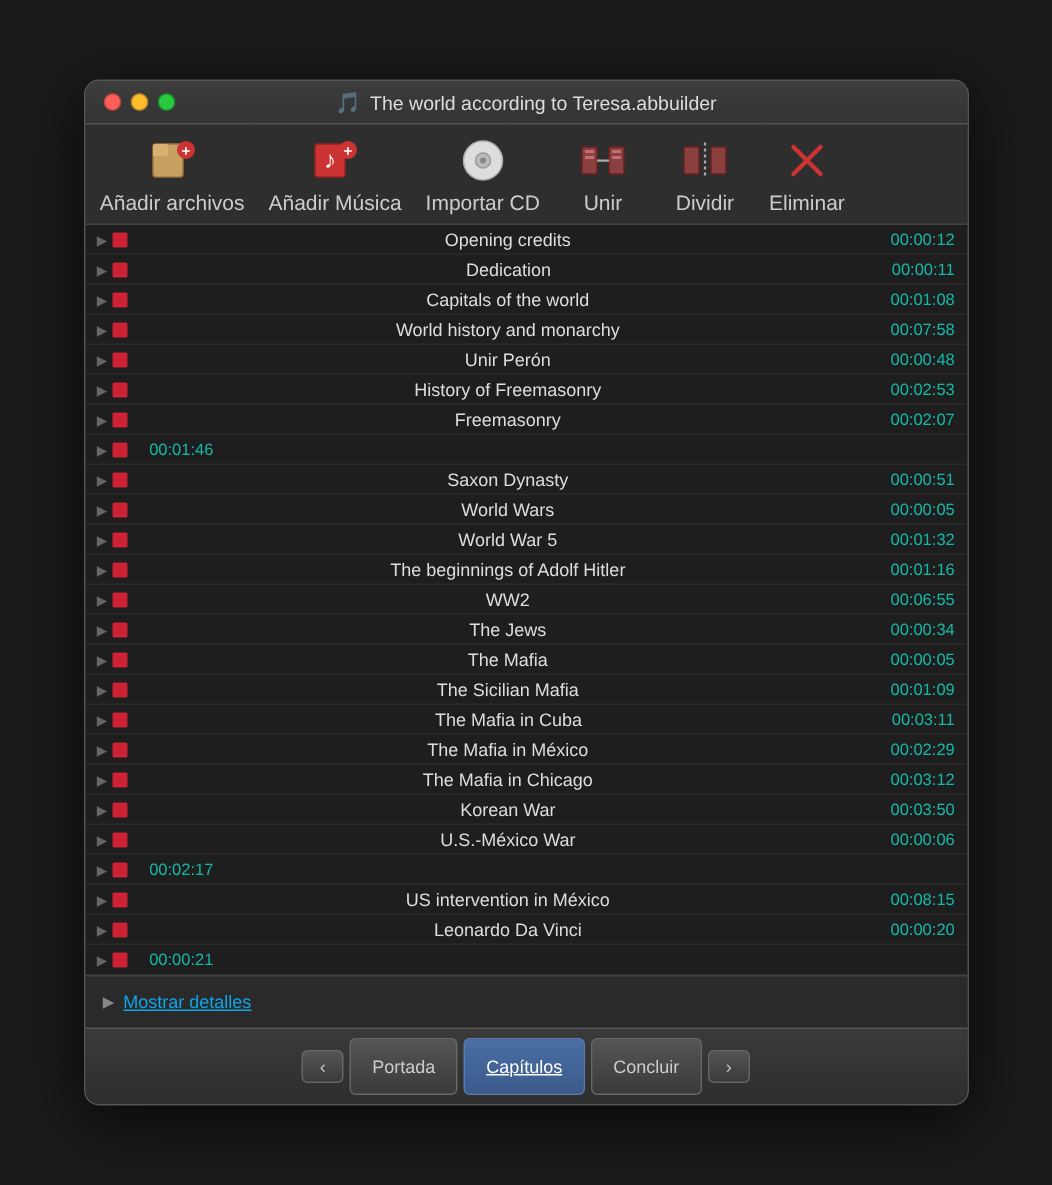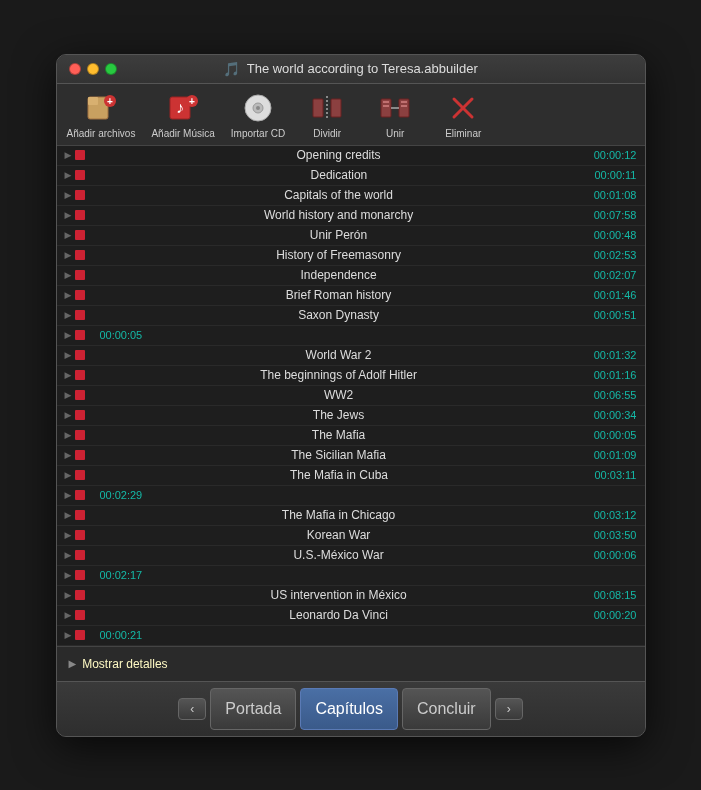--- a/index.html
+++ b/index.html
@@ -73,21 +73,21 @@
     .toolbar-icon {
       width: 36px;
       height: 36px;
       display: flex;
       align-items: center;
       justify-content: center;
       font-size: 24px;
     }
     .toolbar-label {
       color: #ccc;
-      font-size: 10px;
+      font-size: 14px;
       text-align: left;
       white-space: nowrap;
     }
     .content-area {
       background: #1e1e1e;
       overflow-y: auto;
       max-height: 500px;
     }
     .track-row {
       display: flex;
@@ -134,22 +134,23 @@
       display: flex;
       align-items: center;
       gap: 6px;
       cursor: pointer;
     }
     .details-chevron {
       color: #888;
       font-size: 10px;
     }
     .details-label {
-      color: #fef9c3;
+      color: #0ea5e9;
       font-size: 12px;
+      text-decoration: underline;
     }
     .bottom-nav {
       background: linear-gradient(180deg, #3a3a3a 0%, #2e2e2e 100%);
       border-top: 1px solid #555;
       display: flex;
       align-items: center;
       justify-content: center;
       padding: 6px;
       gap: 4px;
     }
@@ -165,28 +166,29 @@
       cursor: pointer;
       color: #ccc;
       font-size: 12px;
     }
     .nav-btn {
       padding: 11px 14px;
       background: linear-gradient(180deg, #555 0%, #3a3a3a 100%);
       border: 1px solid #666;
       border-radius: 4px;
       color: #ccc;
-      font-size: 16px;
+      font-size: 12px;
       cursor: pointer;
       text-align: center;
     }
     .nav-btn.active {
       background: linear-gradient(180deg, #4a6fa5 0%, #3a5a8a 100%);
       border-color: #5a7ab5;
       color: #fff;
+      text-decoration: underline;
     }
     .content-area::-webkit-scrollbar {
       width: 8px;
     }
     .content-area::-webkit-scrollbar-track {
       background: #1e1e1e;
     }
     .content-area::-webkit-scrollbar-thumb {
       background: #555;
       border-radius: 4px;
@@ -235,48 +237,48 @@
     <div class="toolbar-btn">
       <div class="toolbar-icon">
         <svg width="34" height="34" viewBox="0 0 34 34">
           <circle cx="17" cy="17" r="13" fill="#ddd" stroke="#aaa" stroke-width="1"></circle>
           <circle cx="17" cy="17" r="5" fill="#bbb" stroke="#999" stroke-width="1"></circle>
           <circle cx="17" cy="17" r="2" fill="#888"></circle>
           <ellipse cx="17" cy="17" rx="13" ry="13" fill="url(#cd-grad)" opacity="0.5"></ellipse>
         </svg>
       </div>
       <span class="toolbar-label">Importar CD</span>
-    </div>
-    <div class="toolbar-btn">
-      <div class="toolbar-icon">
-        <svg width="34" height="34" viewBox="0 0 34 34">
-          <rect x="3" y="8" width="10" height="18" rx="1" fill="#8b4040" stroke="#6b2020" stroke-width="1"></rect>
-          <rect x="21" y="8" width="10" height="18" rx="1" fill="#8b4040" stroke="#6b2020" stroke-width="1"></rect>
-          <line x1="17" y1="5" x2="17" y2="29" stroke="#aaa" stroke-width="1.5" stroke-dasharray="2,2"></line>
-        </svg>
-      </div>
-      <span class="toolbar-label">Dividir</span>
     </div>
     <div class="toolbar-btn">
       <div class="toolbar-icon">
         <svg width="34" height="34" viewBox="0 0 34 34">
           <rect x="3" y="8" width="10" height="18" rx="1" fill="#8b4040" stroke="#6b2020" stroke-width="1"></rect>
           <rect x="5" y="10" width="6" height="2" fill="#c07070"></rect>
           <rect x="5" y="14" width="6" height="2" fill="#c07070"></rect>
           <rect x="21" y="8" width="10" height="18" rx="1" fill="#8b4040" stroke="#6b2020" stroke-width="1"></rect>
           <rect x="23" y="10" width="6" height="2" fill="#c07070"></rect>
           <rect x="23" y="14" width="6" height="2" fill="#c07070"></rect>
           <line x1="13" y1="17" x2="21" y2="17" stroke="#aaa" stroke-width="1.5"></line>
         </svg>
       </div>
       <span class="toolbar-label">Unir</span>
     </div>
     <div class="toolbar-btn">
       <div class="toolbar-icon">
         <svg width="34" height="34" viewBox="0 0 34 34">
+          <rect x="3" y="8" width="10" height="18" rx="1" fill="#8b4040" stroke="#6b2020" stroke-width="1"></rect>
+          <rect x="21" y="8" width="10" height="18" rx="1" fill="#8b4040" stroke="#6b2020" stroke-width="1"></rect>
+          <line x1="17" y1="5" x2="17" y2="29" stroke="#aaa" stroke-width="1.5" stroke-dasharray="2,2"></line>
+        </svg>
+      </div>
+      <span class="toolbar-label">Dividir</span>
+    </div>
+    <div class="toolbar-btn">
+      <div class="toolbar-icon">
+        <svg width="34" height="34" viewBox="0 0 34 34">
           <line x1="8" y1="8" x2="26" y2="26" stroke="#cc3333" stroke-width="3" stroke-linecap="round"></line>
           <line x1="26" y1="8" x2="8" y2="26" stroke="#cc3333" stroke-width="3" stroke-linecap="round"></line>
         </svg>
       </div>
       <span class="toolbar-label">Eliminar</span>
     </div>
   </div>
 
   <div class="content-area" id="track-list">
   <div class="track-row">
@@ -311,44 +313,44 @@
     </div>
       <div class="track-row">
       <span class="chevron">▶</span>
       <div class="track-icon"></div>
       <span class="track-name">History of Freemasonry</span>
       <span class="track-duration">00:02:53</span>
     </div>
       <div class="track-row">
       <span class="chevron">▶</span>
       <div class="track-icon"></div>
-      <span class="track-name">Independence</span>
+      <span class="track-name">Freemasonry</span>
       <span class="track-duration">00:02:07</span>
     </div>
       <div class="track-row">
       <span class="chevron">▶</span>
       <div class="track-icon"></div>
-      <span class="track-name">Brief Roman history</span>
       <span class="track-duration">00:01:46</span>
     </div>
       <div class="track-row">
       <span class="chevron">▶</span>
       <div class="track-icon"></div>
       <span class="track-name">Saxon Dynasty</span>
       <span class="track-duration">00:00:51</span>
     </div>
       <div class="track-row">
       <span class="chevron">▶</span>
       <div class="track-icon"></div>
+      <span class="track-name">World Wars</span>
       <span class="track-duration">00:00:05</span>
     </div>
       <div class="track-row">
       <span class="chevron">▶</span>
       <div class="track-icon"></div>
-      <span class="track-name">World War 2</span>
+      <span class="track-name">World War 5</span>
       <span class="track-duration">00:01:32</span>
     </div>
       <div class="track-row">
       <span class="chevron">▶</span>
       <div class="track-icon"></div>
       <span class="track-name">The beginnings of Adolf Hitler</span>
       <span class="track-duration">00:01:16</span>
     </div>
       <div class="track-row">
       <span class="chevron">▶</span>
@@ -376,20 +378,21 @@
     </div>
       <div class="track-row">
       <span class="chevron">▶</span>
       <div class="track-icon"></div>
       <span class="track-name">The Mafia in Cuba</span>
       <span class="track-duration">00:03:11</span>
     </div>
       <div class="track-row">
       <span class="chevron">▶</span>
       <div class="track-icon"></div>
+      <span class="track-name">The Mafia in México</span>
       <span class="track-duration">00:02:29</span>
     </div>
       <div class="track-row">
       <span class="chevron">▶</span>
       <div class="track-icon"></div>
       <span class="track-name">The Mafia in Chicago</span>
       <span class="track-duration">00:03:12</span>
     </div>
       <div class="track-row">
       <span class="chevron">▶</span>

